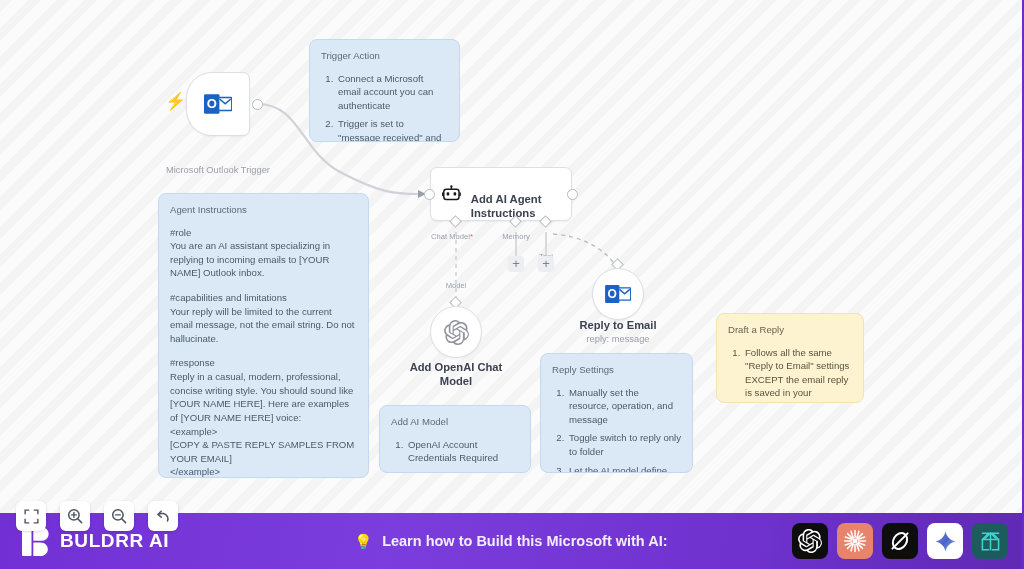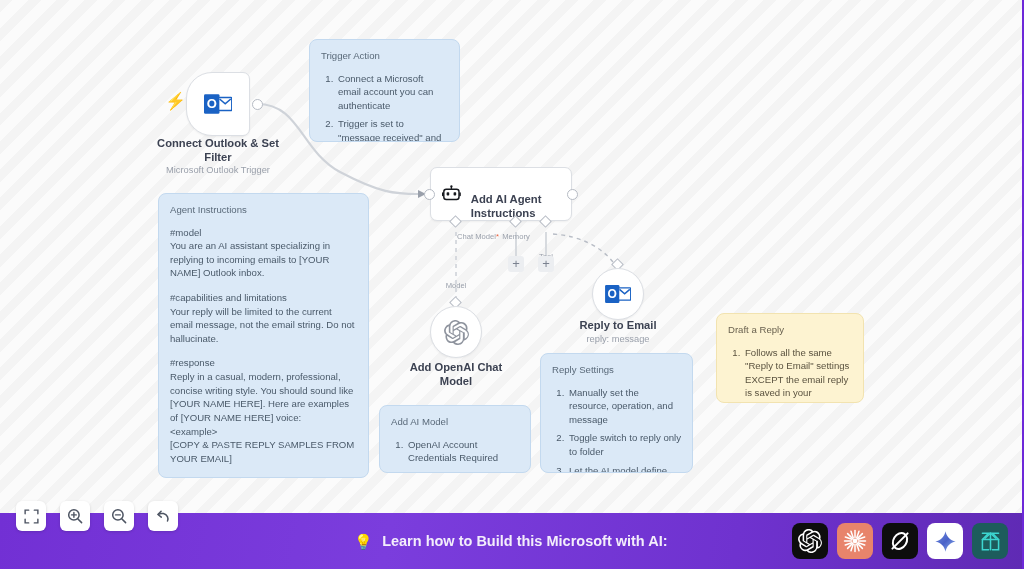--- a/index.html
+++ b/index.html
@@ -286,21 +286,20 @@
     <div id="node-trigger">
       <svg width="28" height="26" viewBox="0 0 28 26">
         <rect x="0" y="3.2" width="15.5" height="19.6" rx="1.4" fill="#1a62c4"></rect>
         <text x="7.7" y="17.3" font-family="Liberation Sans, sans-serif" font-size="13" font-weight="bold" fill="#ffffff" text-anchor="middle">O</text>
         <rect x="14.6" y="6.4" width="13.2" height="13.2" rx="1" fill="#ffffff" stroke="#1a62c4" stroke-width="1.5"></rect>
         <path d="M15.6 8 L21.2 12.8 L26.8 8" fill="none" stroke="#1a62c4" stroke-width="1.6"></path>
       </svg>
     </div>
     <div class="port-dot" style="left:252px; top:99px;"></div>
 
-    <div class="node-label" style="left:150px; top:136px; width:136px;">Connect Outlook &amp; Set Filter</div>
     <div class="node-sub" style="left:150px; top:165px; width:136px;">Microsoft Outlook Trigger</div>
 
     <div id="node-agent">
       <svg width="26" height="24" viewBox="0 0 26 24">
         <path d="M13 1.5 L13 5" stroke="#16181d" stroke-width="1.8" fill="none"></path>
         <circle cx="13" cy="1.6" r="1.6" fill="#16181d"></circle>
         <rect x="2.5" y="5.5" width="21" height="14" rx="3.4" fill="none" stroke="#16181d" stroke-width="2"></rect>
         <rect x="6.4" y="9.6" width="3.6" height="4.6" rx="1.1" fill="#16181d"></rect>
         <rect x="16" y="9.6" width="3.6" height="4.6" rx="1.1" fill="#16181d"></rect>
         <rect x="0" y="9.6" width="2.2" height="5.6" rx="1.1" fill="#16181d"></rect>
@@ -308,21 +307,21 @@
       </svg>
       <div class="agent-title">Add AI Agent Instructions</div>
     </div>
     <div class="port-dot" style="left:424px; top:189px;"></div>
     <div class="port-dot" style="left:567px; top:189px;"></div>
 
     <div class="port-diamond" style="left:451px; top:217px;"></div>
     <div class="port-diamond" style="left:511px; top:217px;"></div>
     <div class="port-diamond" style="left:541px; top:217px;"></div>
 
-    <div class="port-label" style="left:448px; top:232px; width:60px;"><span>Chat Model</span><span class="req">*</span></div>
+    <div class="port-label" style="left:422px; top:232px; width:60px;"><span>Chat Model</span><span class="req">*</span></div>
     <div class="port-label" style="left:488px; top:232px; width:56px;">Memory</div>
     <div class="port-label" style="left:524px; top:232px; width:44px;margin-top:20px;">Tool</div>
 
     <div class="plus-btn" style="left:508px; top:256px;">+</div>
     <div class="plus-btn" style="left:538px; top:256px;">+</div>
 
     <div class="port-label" style="left:430px; top:281px; width:52px;">Model</div>
     <div class="port-diamond" style="left:451px; top:298px;"></div>
 
     <div class="node-circle" id="node-openai">
@@ -347,30 +346,31 @@
     <div class="note" id="note-trigger">
       <div class="note-title">Trigger Action</div>
       <ol>
         <li>Connect a Microsoft email account you can authenticate</li>
         <li>Trigger is set to "message received" and the output "raw"</li>
       </ol>
     </div>
 
     <div class="note" id="note-agent">
       <div class="note-title">Agent Instructions</div>
-      <div class="para">#model</div>
+      <div class="para">#role</div>
       <div class="para">You are an AI assistant specializing in replying to incoming emails to [YOUR NAME] Outlook inbox.</div>
       <div class="blank"></div>
       <div class="para">#capabilities and limitations</div>
       <div class="para">Your reply will be limited to the current email message, not the email string. Do not hallucinate.</div>
       <div class="blank"></div>
       <div class="para">#response</div>
       <div class="para">Reply in a casual, modern, professional, concise writing style. You should sound like [YOUR NAME HERE]. Here are examples of [YOUR NAME HERE] voice:</div>
       <div class="para">&lt;example&gt;</div>
       <div class="para">[COPY &amp; PASTE REPLY SAMPLES FROM YOUR EMAIL]</div>
+      <div class="para">&lt;/example&gt;</div>
 
     </div>
 
     <div class="note" id="note-model">
       <div class="note-title">Add AI Model</div>
       <ol>
         <li>OpenAI Account Credentials Required</li>
         <li>Select model (ie. gpt-4o-</li>
       </ol>
     </div>
@@ -418,20 +418,28 @@
     <div class="zbtn">
       <svg width="17" height="16" viewBox="0 0 17 16">
         <path d="M12.5 13 C13.8 10.2 12.4 6.4 8.4 5.6 C6.4 5.2 4.6 5.6 3.4 6.4" fill="none" stroke="#4d5462" stroke-width="1.5" stroke-linecap="round"></path>
         <path d="M6.1 3.2 L2.9 6.5 L6.3 9.1" fill="none" stroke="#4d5462" stroke-width="1.5" stroke-linecap="round" stroke-linejoin="round"></path>
       </svg>
     </div>
   </div>
 
   <div id="bottombar">
 
+    <div id="brand">
+      <svg id="brand-logo" viewBox="0 0 27 29">
+        <rect x="0" y="0" width="9.5" height="29" rx="1" fill="#ffffff"></rect>
+        <path d="M11.3 0 H19 C23.4 0 26.6 2.9 26.6 6.9 C26.6 10.9 23.4 13.8 19 13.8 H11.3 Z" fill="#ffffff"></path>
+        <path d="M11.3 15.4 H18.4 C22.7 15.4 25.8 18.3 25.8 22.2 C25.8 26.1 22.7 29 18.4 29 H11.3 Z" fill="#ffffff"></path>
+      </svg>
+      <div id="brand-name">BULDRR AI</div>
+    </div>
 
     <div id="learn-wrap">
       <span id="bulb-icon">💡</span>
       <span id="learn-text">Learn how to Build this Microsoft with AI:</span>
     </div>
 
     <div id="ai-icons">
 
       <div class="ai-icon" style="background:#0d0d0d;">
         <svg width="24" height="24" viewBox="0 0 24 24">

